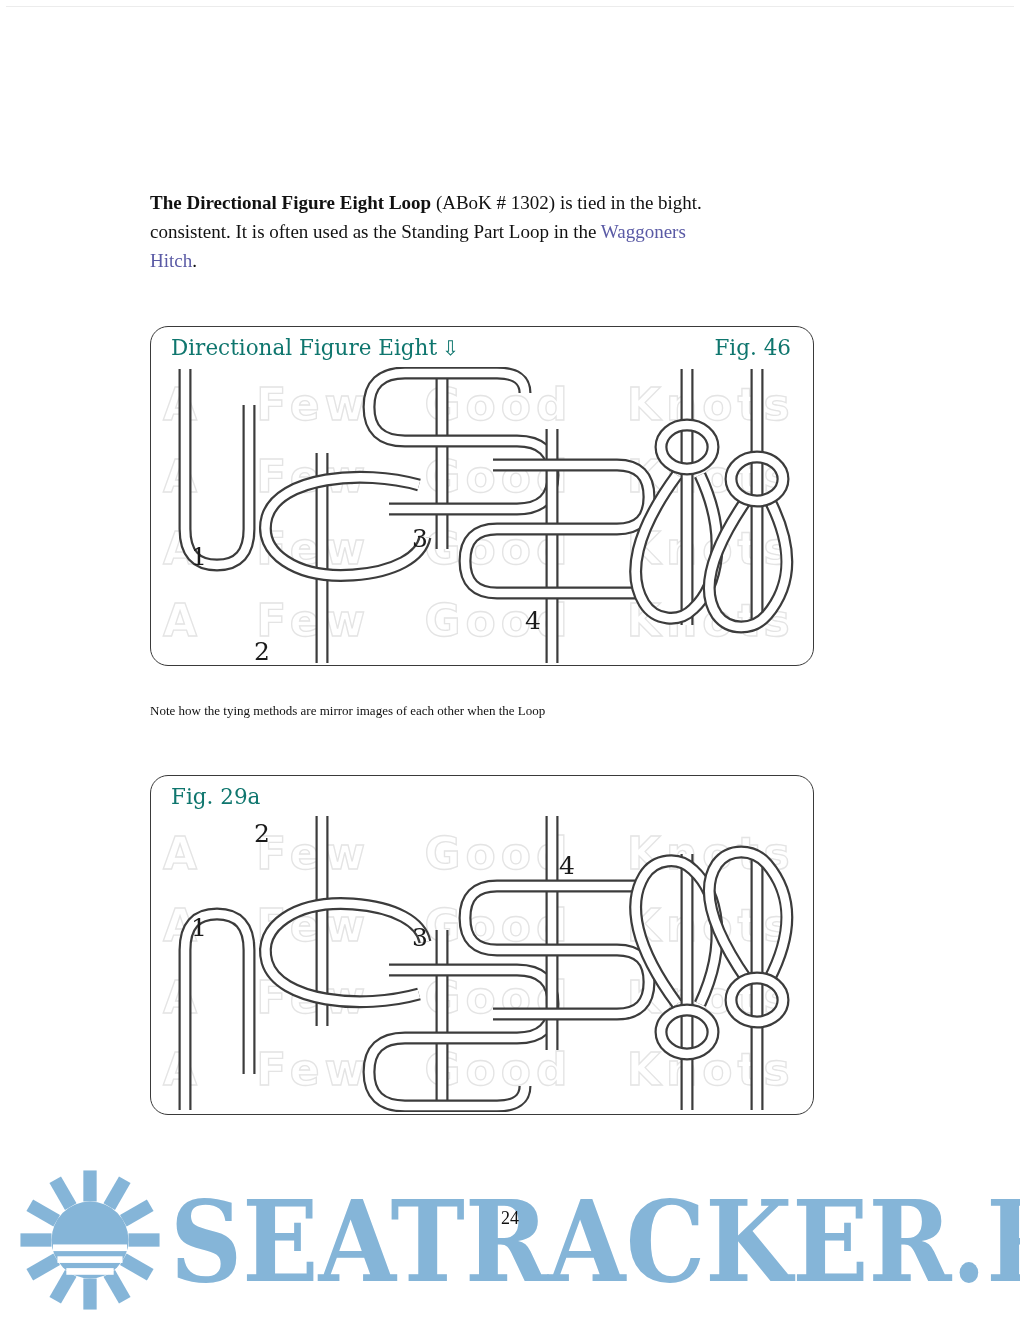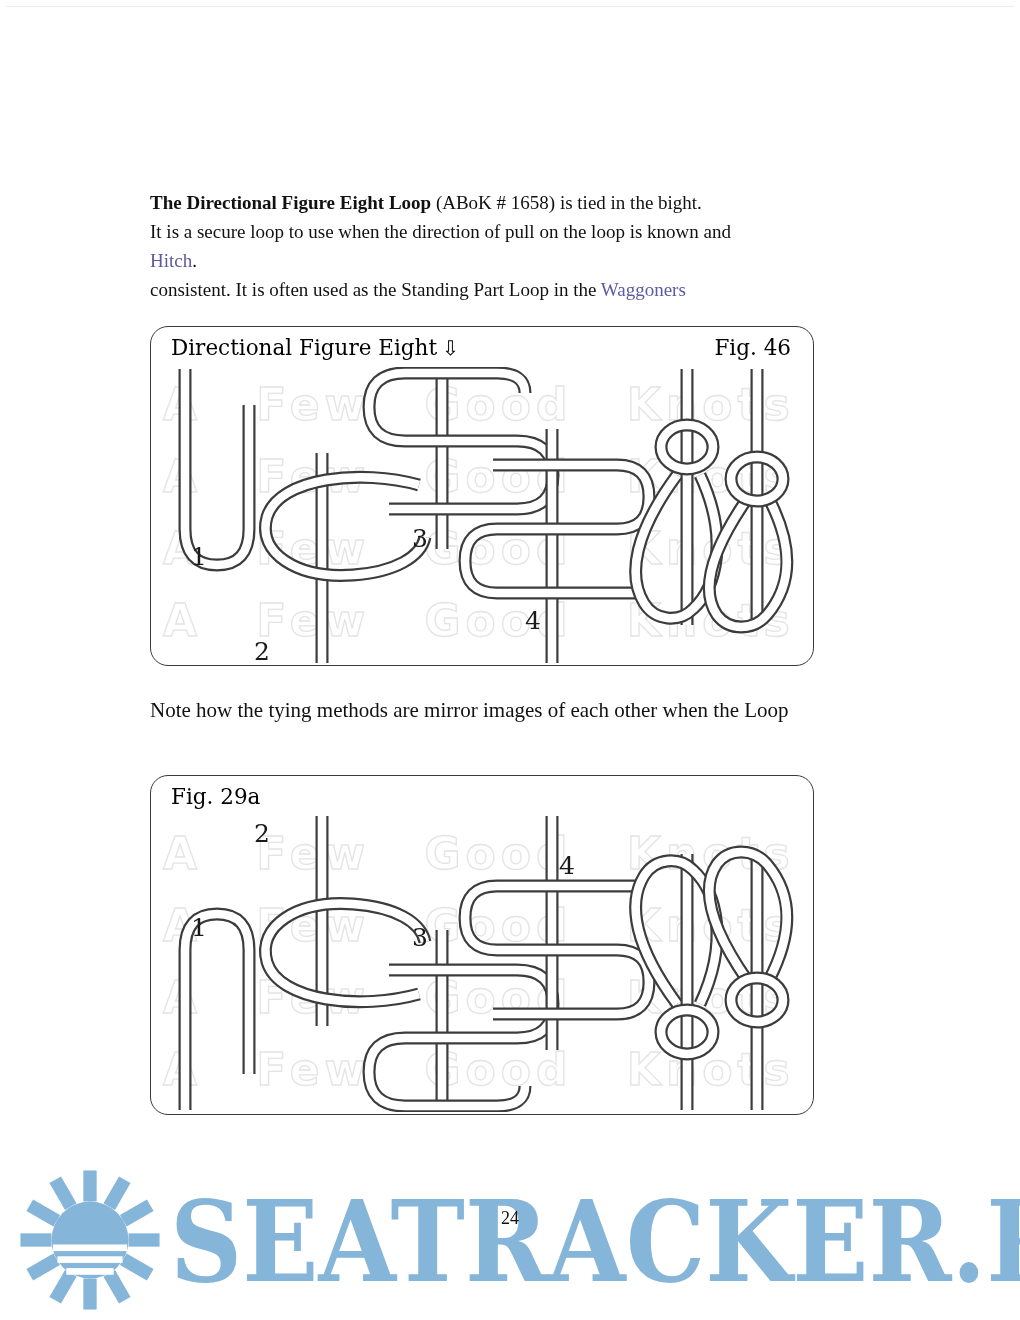--- a/index.html
+++ b/index.html
@@ -4,31 +4,31 @@
 <style>
   html,body{margin:0;padding:0;}
   body{
     width:1020px;height:1320px;background:#ffffff;position:relative;overflow:hidden;
     font-family:"Liberation Serif",serif;color:#111;
   }
   .topline{position:absolute;top:6px;left:6px;right:6px;height:1px;background:#ececec;}
   .intro{position:absolute;left:150px;top:188px;width:700px;font-size:19px;line-height:29px;}
   .intro b{font-weight:bold;}
   .link{color:#5a5aa5;text-decoration:none;cursor:pointer;}
-  .note{position:absolute;left:150px;top:696px;width:700px;font-size:21px;line-height:29px;}
+  .note{position:absolute;left:150px;top:696px;width:700px;font-size:13px;line-height:29px;}
 
   .figbox{
     position:absolute;left:150px;width:662px;height:338px;background:#fff;
     border:1.6px solid #3a3a3a;border-radius:18px;overflow:hidden;
   }
   #fig29{top:326px;}
   #fig29a{top:775px;}
   .fighead{
     position:relative;z-index:2;display:flex;justify-content:space-between;align-items:center;
-    padding:8px 22px 0 20px;font-family:"DejaVu Serif",serif;font-size:21.5px;color:#000000;
+    padding:8px 22px 0 20px;font-family:"DejaVu Serif",serif;font-size:21.5px;color:#0f766e;
   }
   .arrow{font-family:"DejaVu Sans",sans-serif;font-size:20px;margin-left:5px;}
   .wm{
     position:absolute;left:12px;z-index:0;white-space:nowrap;user-select:none;
     font-family:"DejaVu Sans",sans-serif;font-weight:bold;font-size:44px;
     letter-spacing:5px;word-spacing:34px;color:transparent;-webkit-text-stroke:1.3px #e4e4e4;
   }
   .knotsvg{position:absolute;left:3px;top:40px;z-index:1;}
   .rO{fill:none;stroke:#3c3c3c;stroke-width:13;stroke-linejoin:round;}
   .rI{fill:none;stroke:#ffffff;stroke-width:8.6;stroke-linejoin:round;}
@@ -41,24 +41,23 @@
     color:#85b5d8;transform:scaleY(1.12);transform-origin:top left;user-select:none;
   }
   .sun{position:absolute;left:16px;top:1166px;z-index:1;}
 </style>
 </head>
 <body>
 
 <div class="topline"></div>
 
 <div class="intro">
-  <div><b>The Directional Figure Eight Loop</b><span> (ABoK # 1658) is tied in the bight.</span></div>
-  <div>It is a secure loop to use when the direction of pull on the loop is known and</div>
+  <div><b>The Directional Figure Eight Loop</b><span> (ABoK # 1302) is tied in the bight.</span></div>
+  <div><span>consistent. It is often used as the Standing Part Loop in the </span><a class="link">Waggoners</a></div>
   <div><a class="link">Hitch</a><span>.</span></div>
-  <div><span>consistent. It is often used as the Standing Part Loop in the </span><a class="link">Waggoners</a></div>
 </div>
 
 <div class="figbox" id="fig29">
   <div class="wm" style="top:52px">A Few Good Knots</div>
   <div class="wm" style="top:124px">A Few Good Knots</div>
   <div class="wm" style="top:196px">A Few Good Knots</div>
   <div class="wm" style="top:268px">A Few Good Knots</div>
   <div class="fighead">
     <div><span>Directional Figure Eight</span><span class="arrow">⇩</span></div>
     <div>Fig. 46</div>

